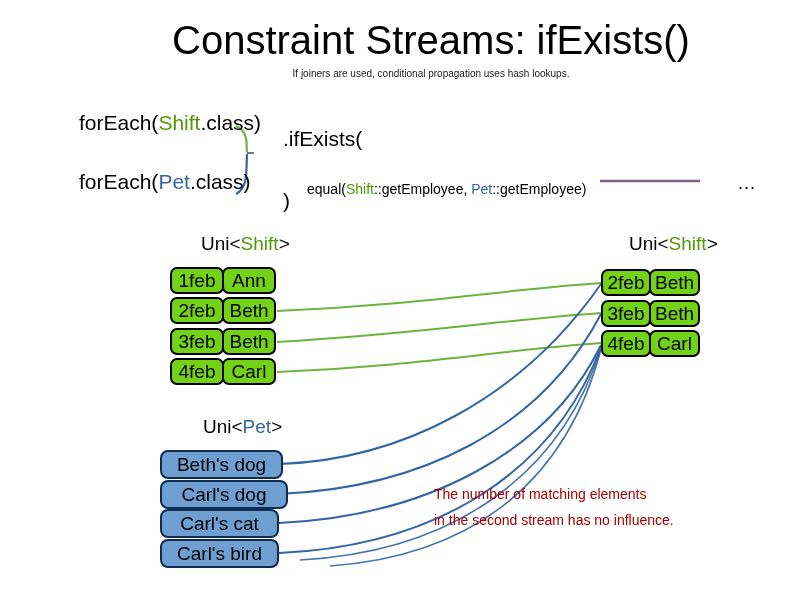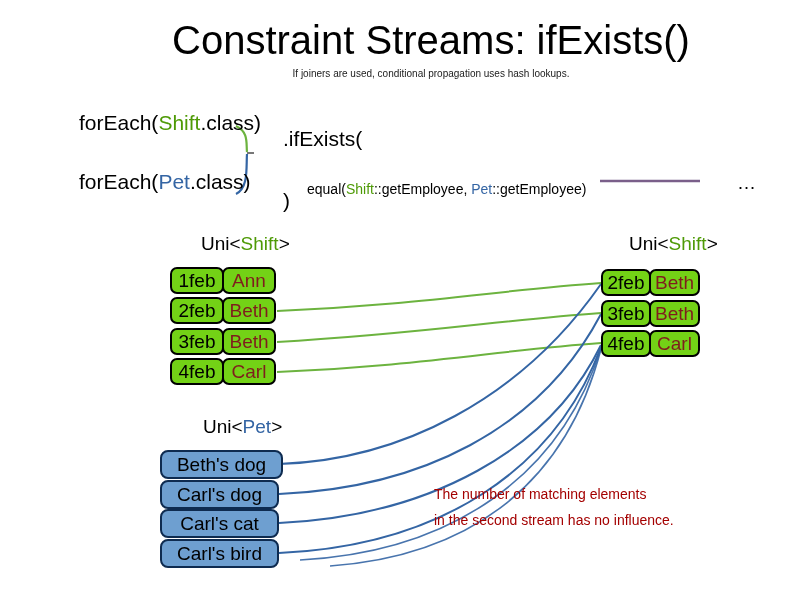--- a/index.html
+++ b/index.html
@@ -32,21 +32,21 @@
 
   .row{position:absolute;display:flex;height:27px;border-radius:11px;}
   .cell{
     box-sizing:border-box;
     border:2px solid #000;border-radius:7px;
     background:#73d216;
     display:flex;align-items:center;justify-content:center;
     font-size:19px;line-height:1;height:27px;
   }
   .cell.date{color:#000;}
-  .cell.name{color:#7f1d1d;}
+  .cell.name{color:#000000;}
   .petbox{
     position:absolute;box-sizing:border-box;
     border:2px solid #0e2b50;border-radius:8px;
     background:#6e9fd0;color:#000;
     display:flex;align-items:center;justify-content:center;
     font-size:19px;height:29px;
   }
 
   .note{
     font-size:14px;color:#a40000;line-height:1.35;
@@ -140,20 +140,20 @@
   <div class="row" style="left:601px;top:330px;">
     <div class="cell date" style="width:50px;">4feb</div>
     <div class="cell name" style="width:51px;margin-left:-2px;">Carl</div>
   </div>
 
   <div class="abs unilabel" style="left:172px;top:416px;">
     <span>Uni&lt;</span><span class="b">Pet</span><span>&gt;</span>
   </div>
 
   <div class="petbox" style="left:160px;top:450px;width:123px;">Beth's dog</div>
-  <div class="petbox" style="left:160px;top:480px;width:119px;">Carl's dog</div>
+  <div class="petbox" style="left:160px;top:480px;width:128px;">Carl's dog</div>
   <div class="petbox" style="left:160px;top:509px;width:119px;">Carl's cat</div>
   <div class="petbox" style="left:160px;top:539px;width:119px;">Carl's bird</div>
 
   <div class="abs note" style="left:403px;top:485px;">The number of matching elements</div>
   <div class="abs note" style="left:403px;top:511px;">in the second stream has no influence.</div>
 
 </div>
 
 </body></html>

